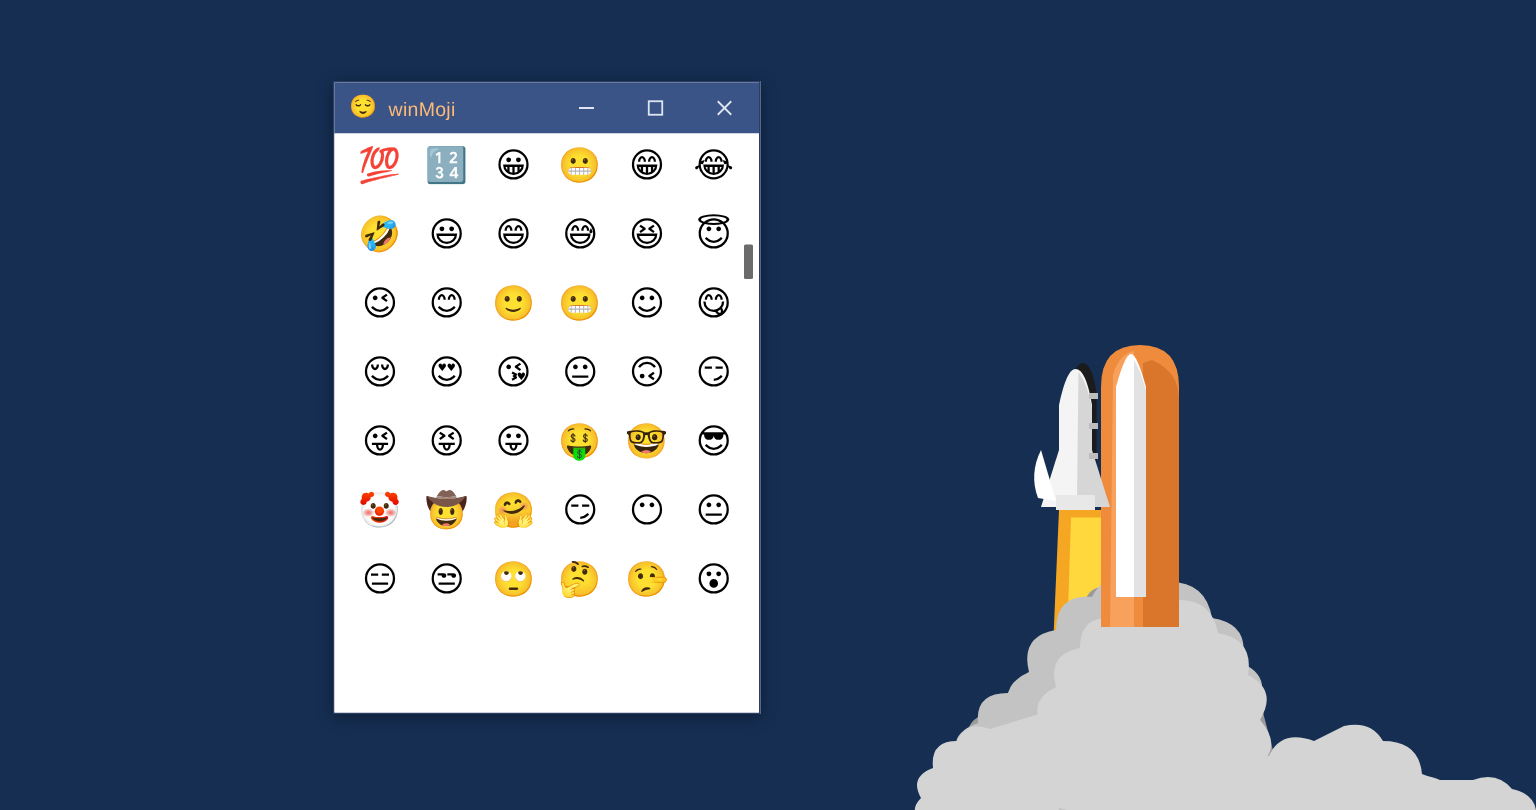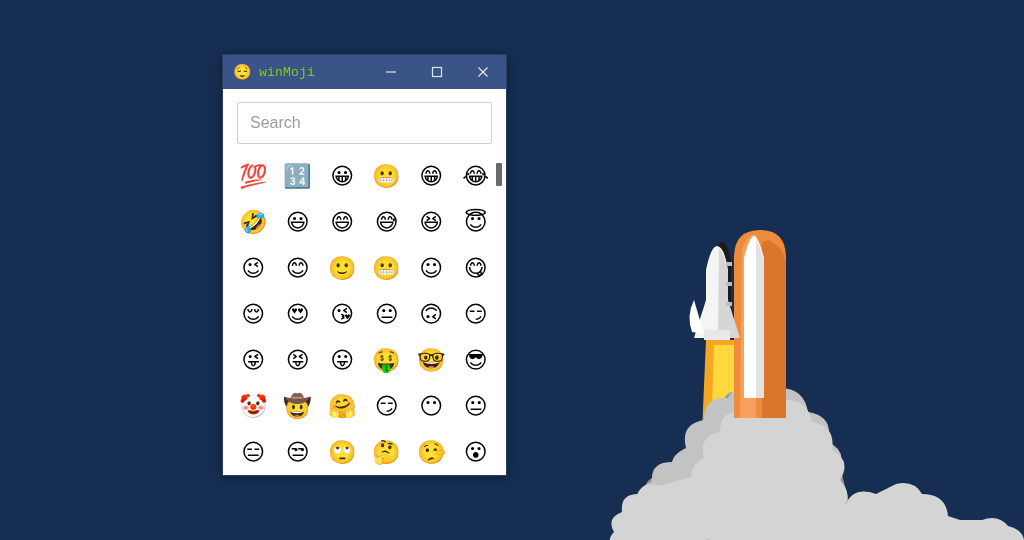--- a/index.html
+++ b/index.html
@@ -52,23 +52,23 @@
   }
   #titlebar .app-icon {
     width: 18px; height: 18px;
     margin-left: 10px;
     margin-right: 8px;
     font-size: 15px;
     line-height: 18px;
     text-align: center;
   }
   #titlebar .title-text {
-    color: #84cc16;
+    color: #fdba74;
     font-size: 13px;
-    font-family: Liberation Mono, monospace;
+    font-family: Liberation Sans, sans-serif;
     flex: 1 1 auto;
     letter-spacing: 0.2px;
   }
   .win-btn {
     width: 46px;
     height: 34px;
     display: flex;
     align-items: center;
     justify-content: center;
     color: #dfe5f0;
@@ -220,23 +220,20 @@
       <div class="win-btn" id="btn-close">
         <svg width="12" height="12" viewBox="0 0 12 12">
           <line x1="1.5" y1="1.5" x2="10.5" y2="10.5" stroke="currentColor" stroke-width="1.2"></line>
           <line x1="10.5" y1="1.5" x2="1.5" y2="10.5" stroke="currentColor" stroke-width="1.2"></line>
         </svg>
       </div>
     </div>
 
     <div id="win-body">
 
-      <div id="search-wrap">
-        <input id="search-input" type="text" placeholder="Search" style="">
-      </div>
 
       <div id="emoji-scroll">
         <div id="emoji-grid">
             <div class="emoji-cell">💯</div>
             <div class="emoji-cell">🔢</div>
             <div class="emoji-cell">😀</div>
             <div class="emoji-cell">😬</div>
             <div class="emoji-cell">😁</div>
             <div class="emoji-cell">😂</div>
             <div class="emoji-cell">🤣</div>

